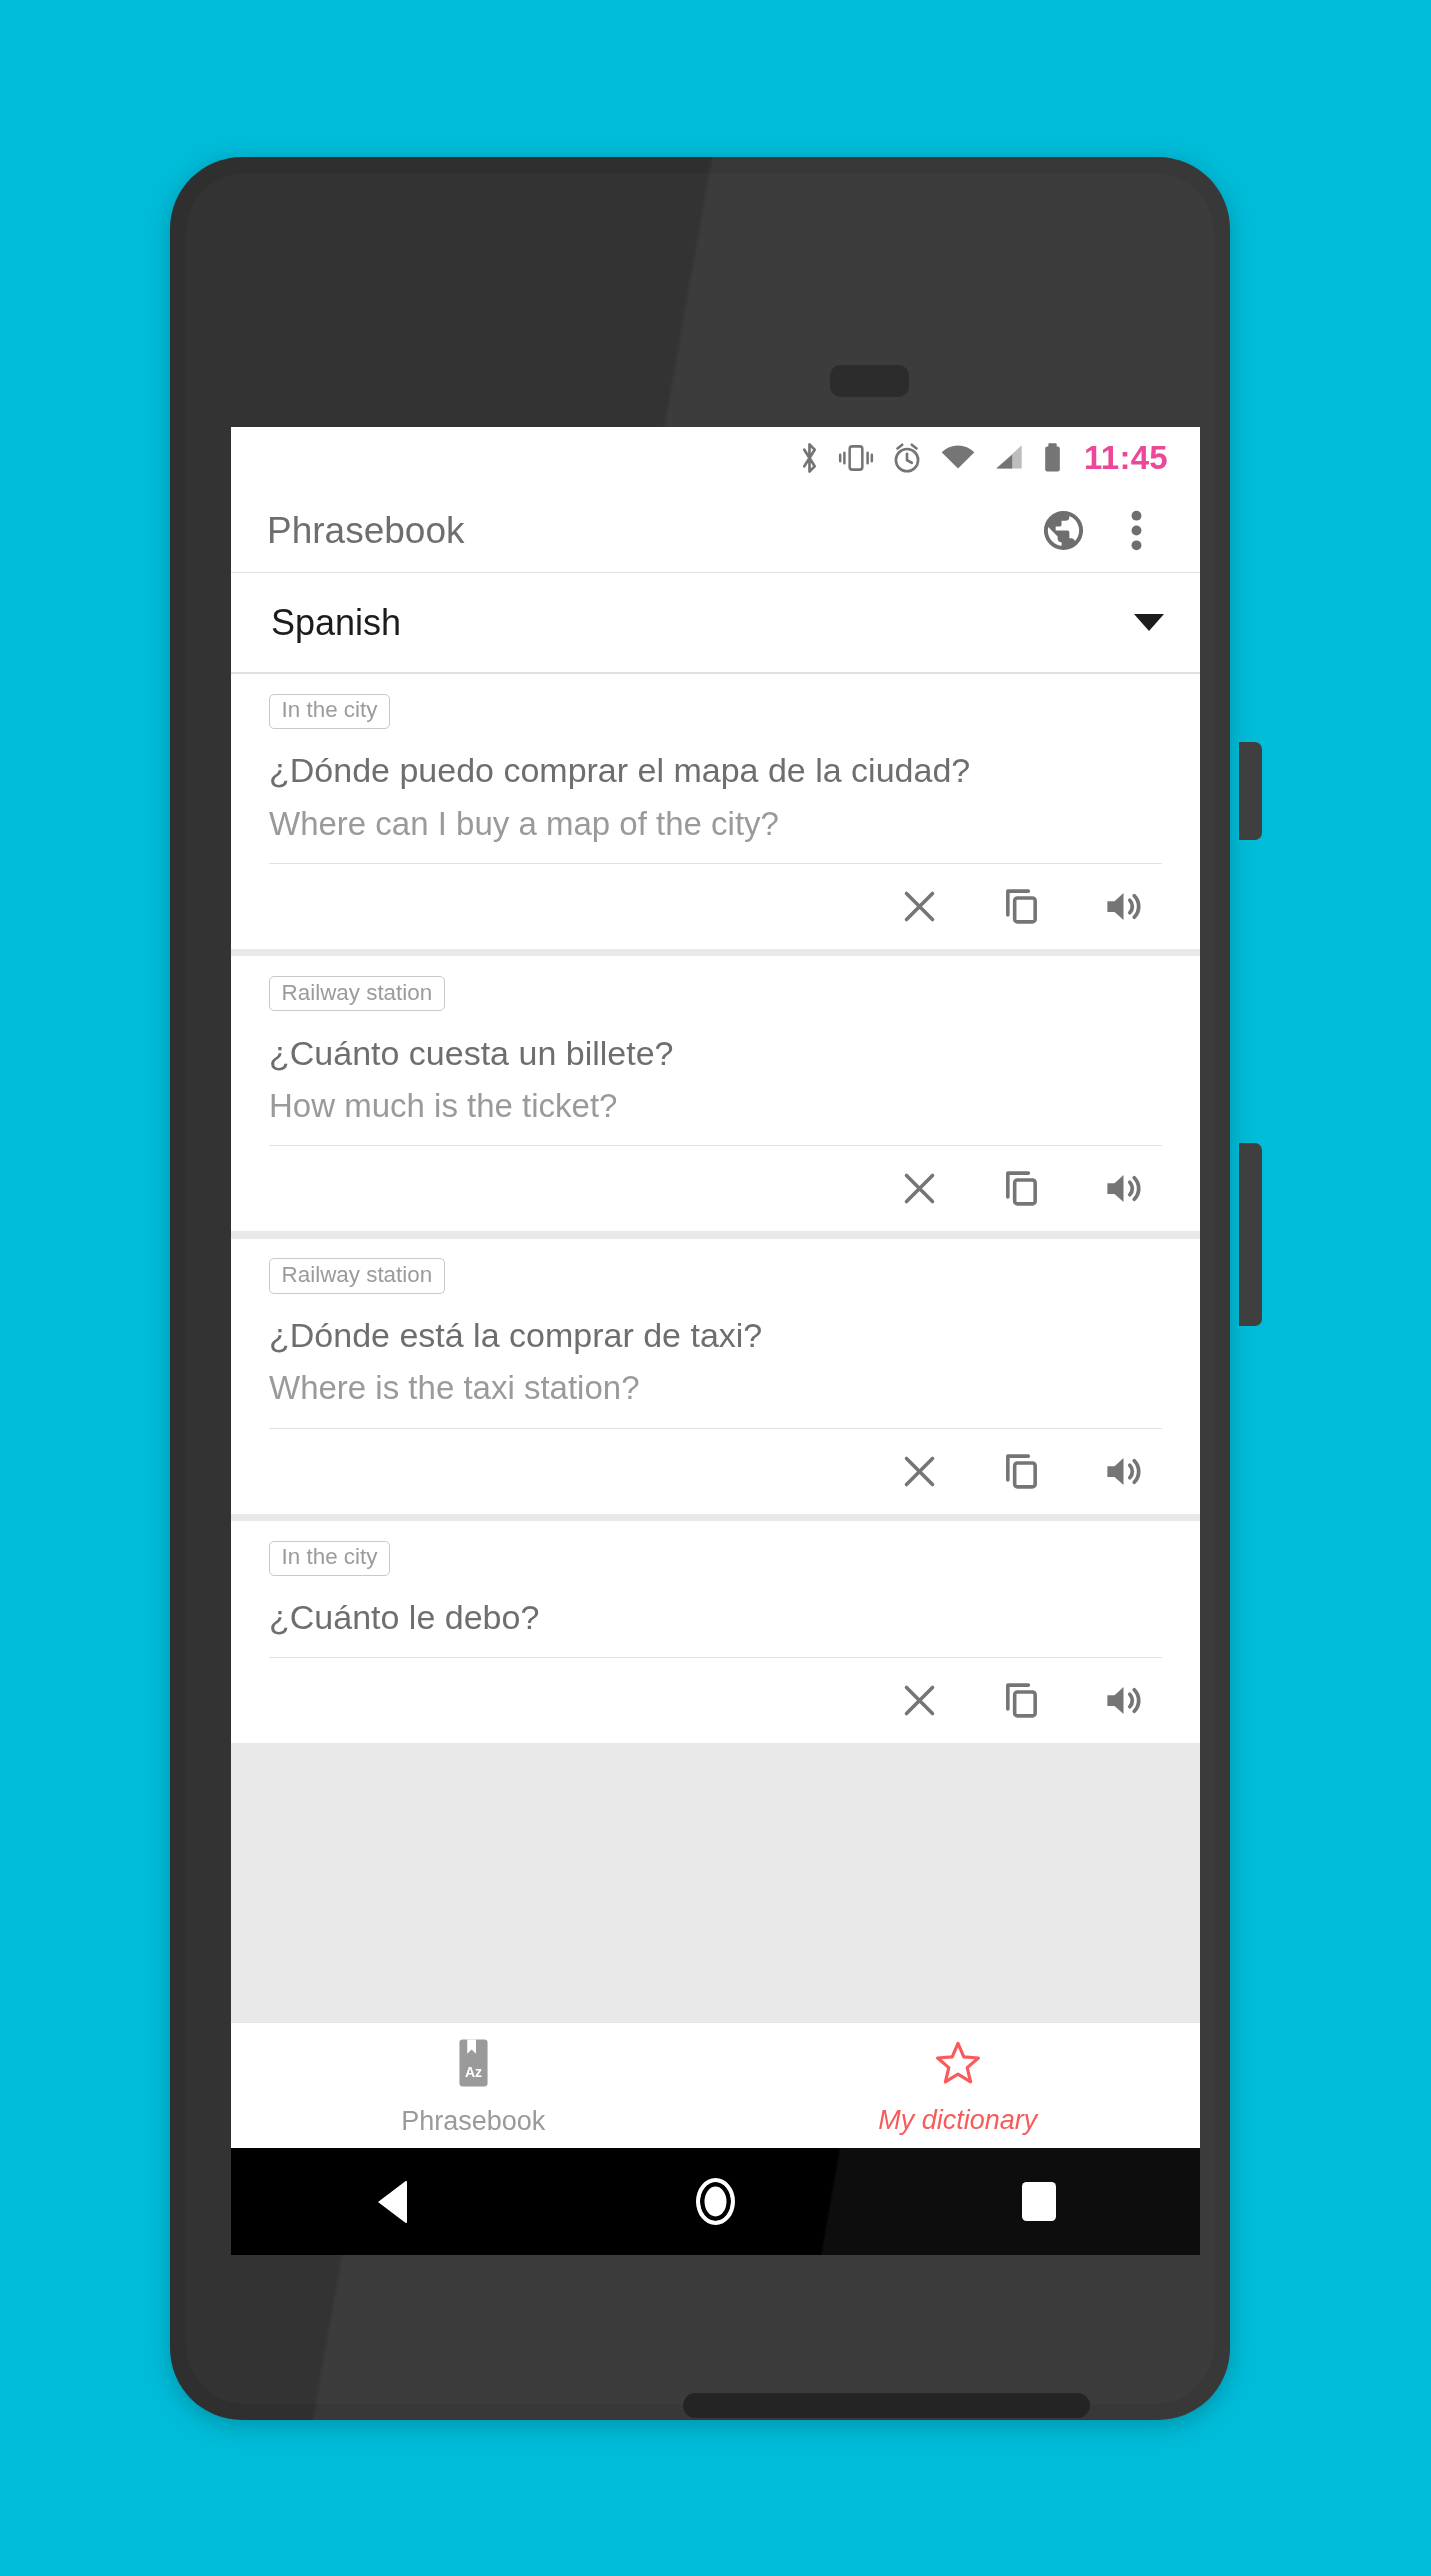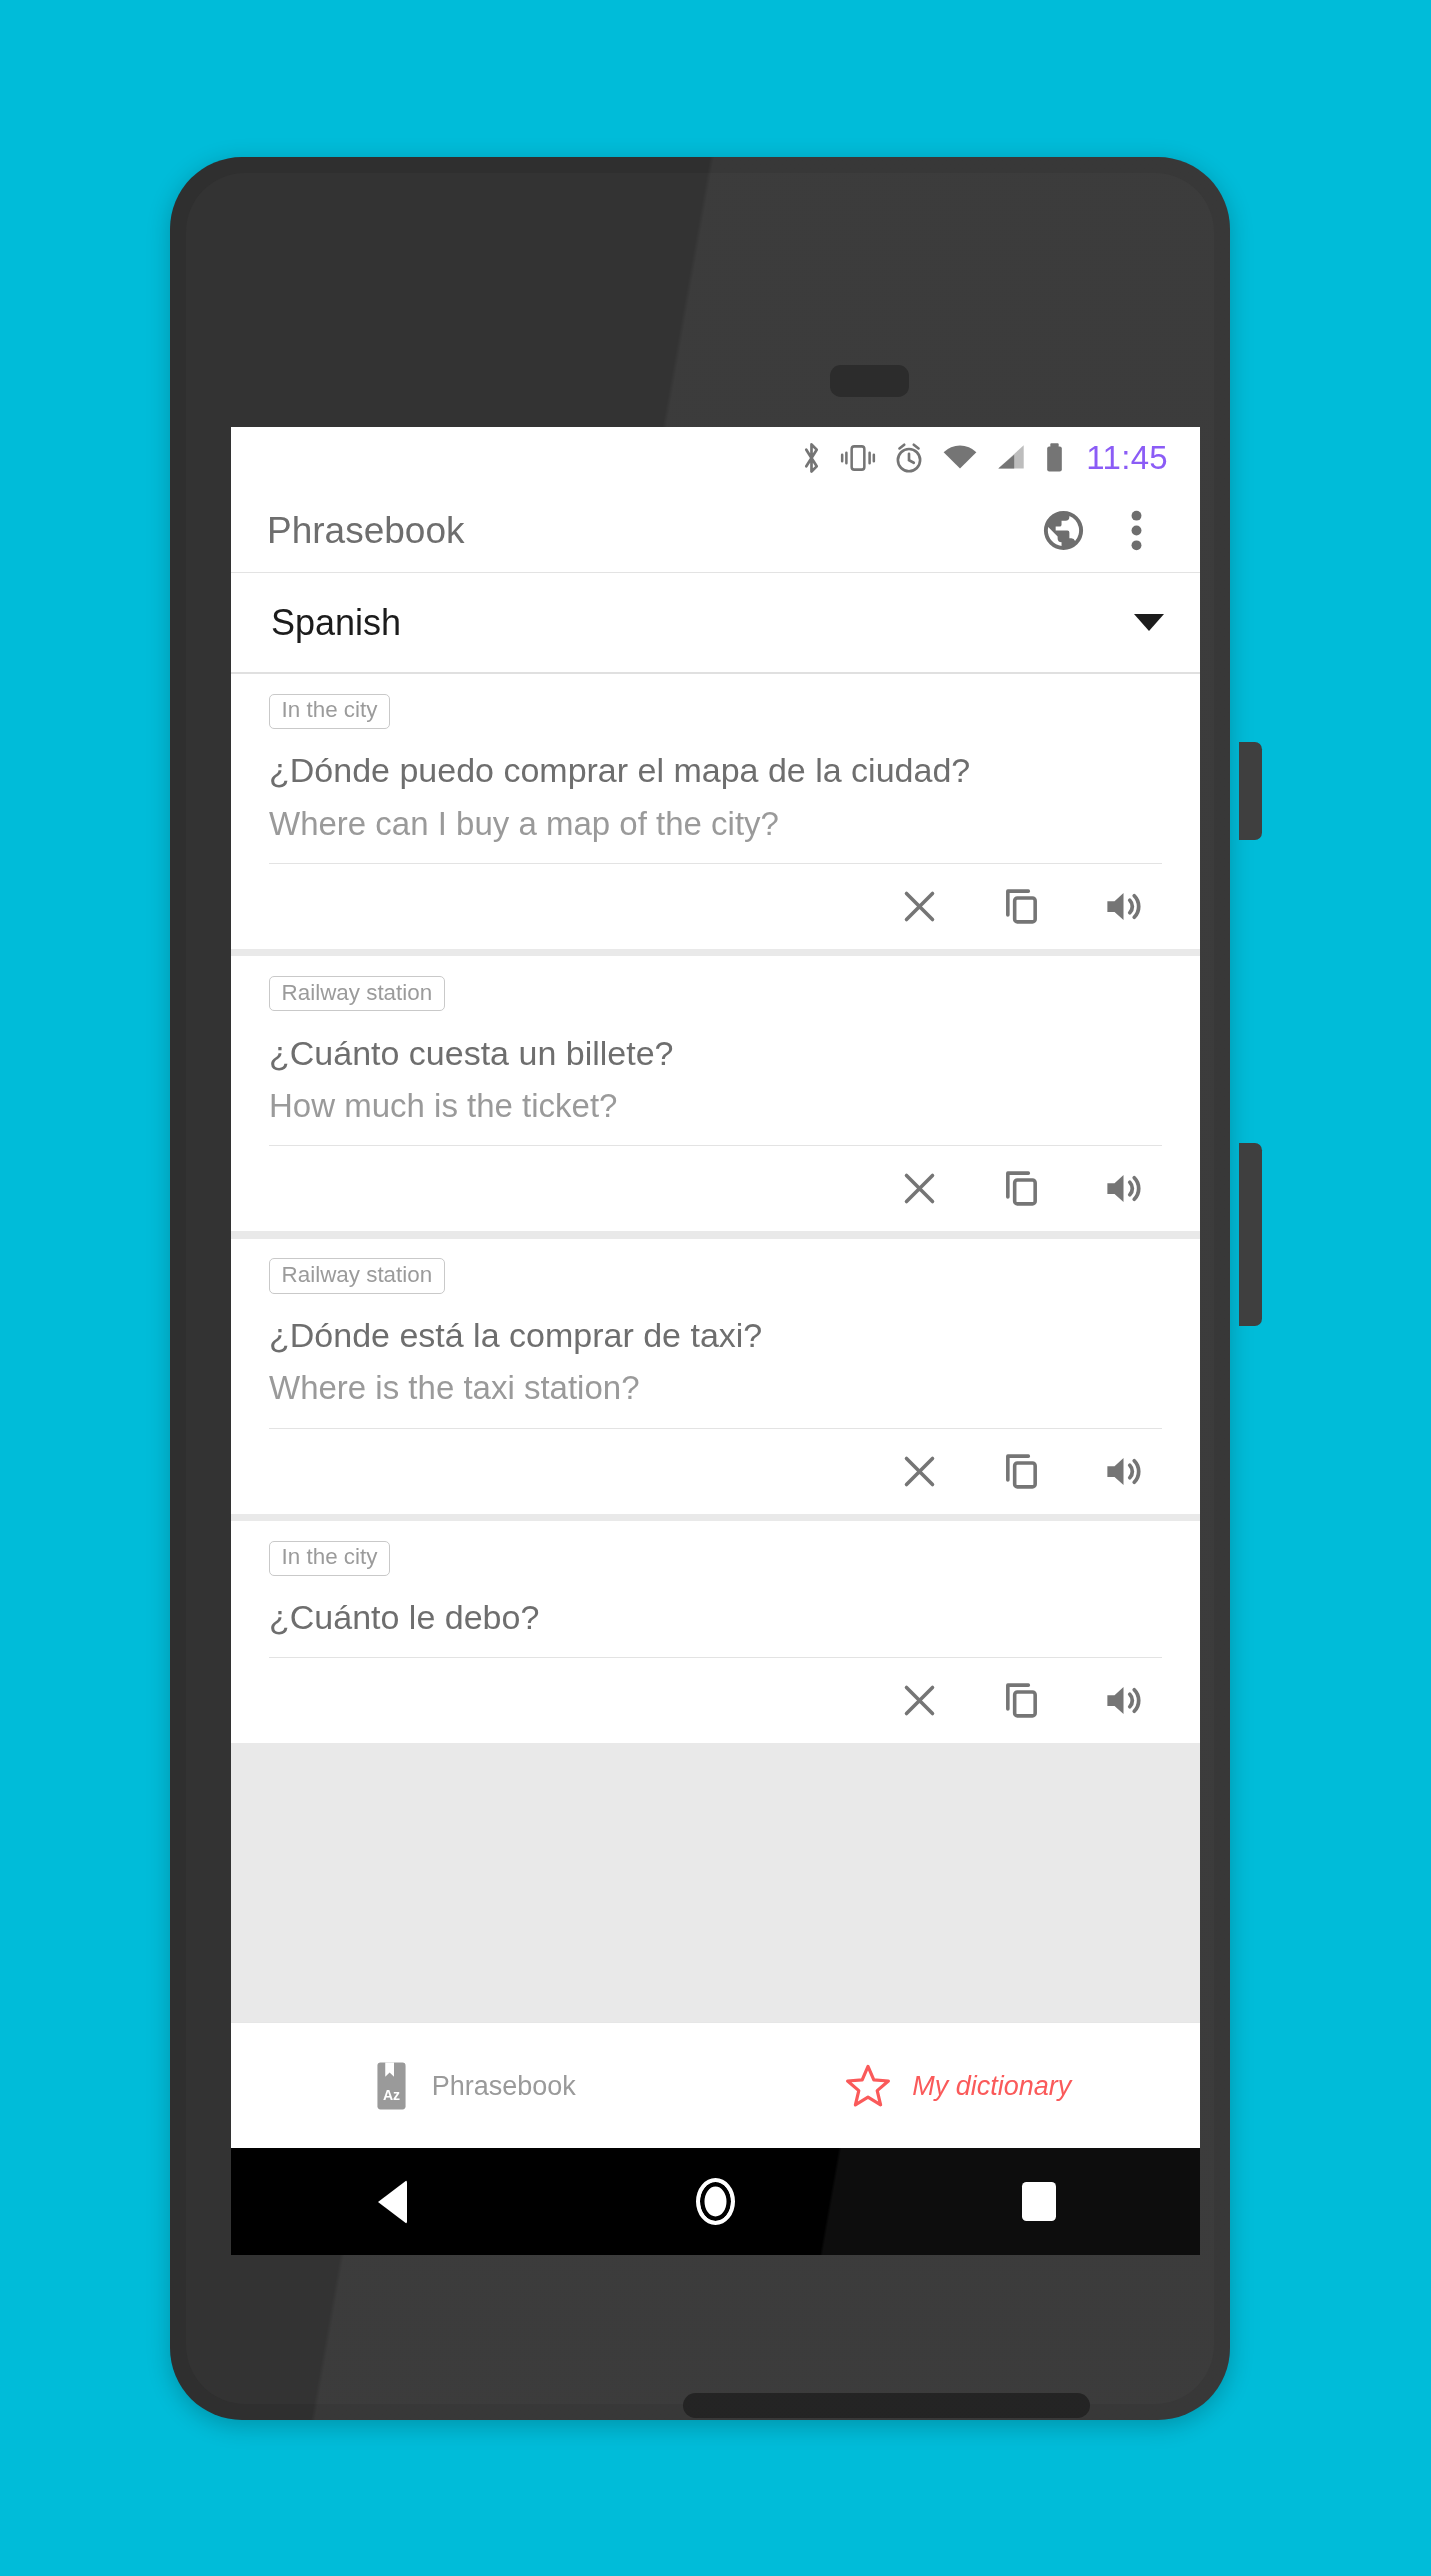--- a/index.html
+++ b/index.html
@@ -113,25 +113,26 @@
     flex: 0 0 61px;
     background: #ffffff;
     display: flex;
     align-items: center;
     justify-content: flex-end;
     padding-right: 32px;
     gap: 15px;
   }
   #status-bar .sicon { display: block; }
   #status-time {
-    color: #8b5cf6;
+    color: #ec4899;
     font-size: 33px;
     letter-spacing: 0.3px;
     margin-left: 5px;
     line-height: 1;
+    font-weight: bold;
   }
 
   
   #app-bar {
     flex: 0 0 85px;
     background: #ffffff;
     display: flex;
     align-items: center;
     padding: 0 27px 0 36px;
     border-bottom: 1.8px solid #e3e3e3;
@@ -233,21 +234,21 @@
     height: 127px;
     background: #ffffff;
     border-top: 1.8px solid #e6e6e6;
     display: flex;
     align-items: center;
   }
   .nav-tab {
     flex: 1;
     height: 127px;
     display: flex;
-    flex-direction: row;
+    flex-direction: column;
     align-items: center;
     justify-content: center;
     gap: 20px;
   }
   .nav-label {
     font-size: 27px;
     line-height: 1;
   }
   .nav-tab.inactive .nav-label { color: #9a9a9a; }
   .nav-tab.active .nav-label { color: #fa5a5a; font-style: italic; }

